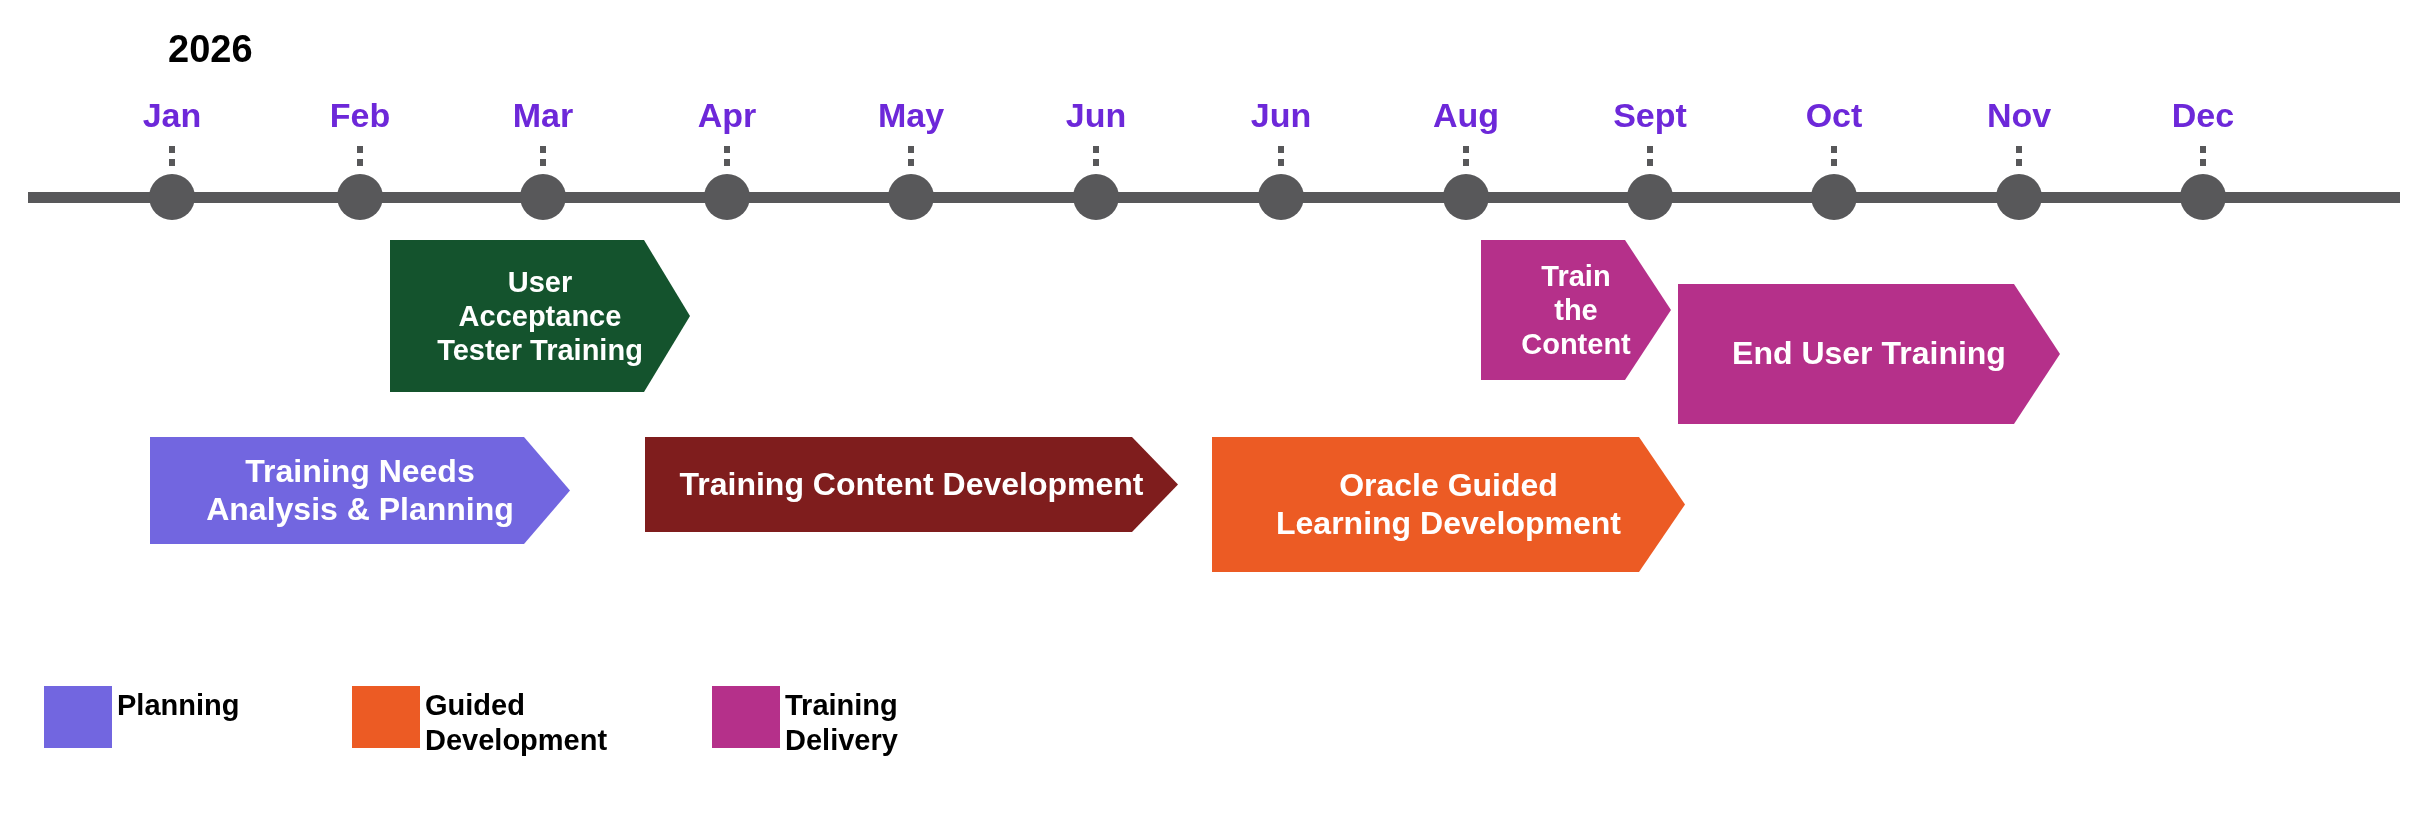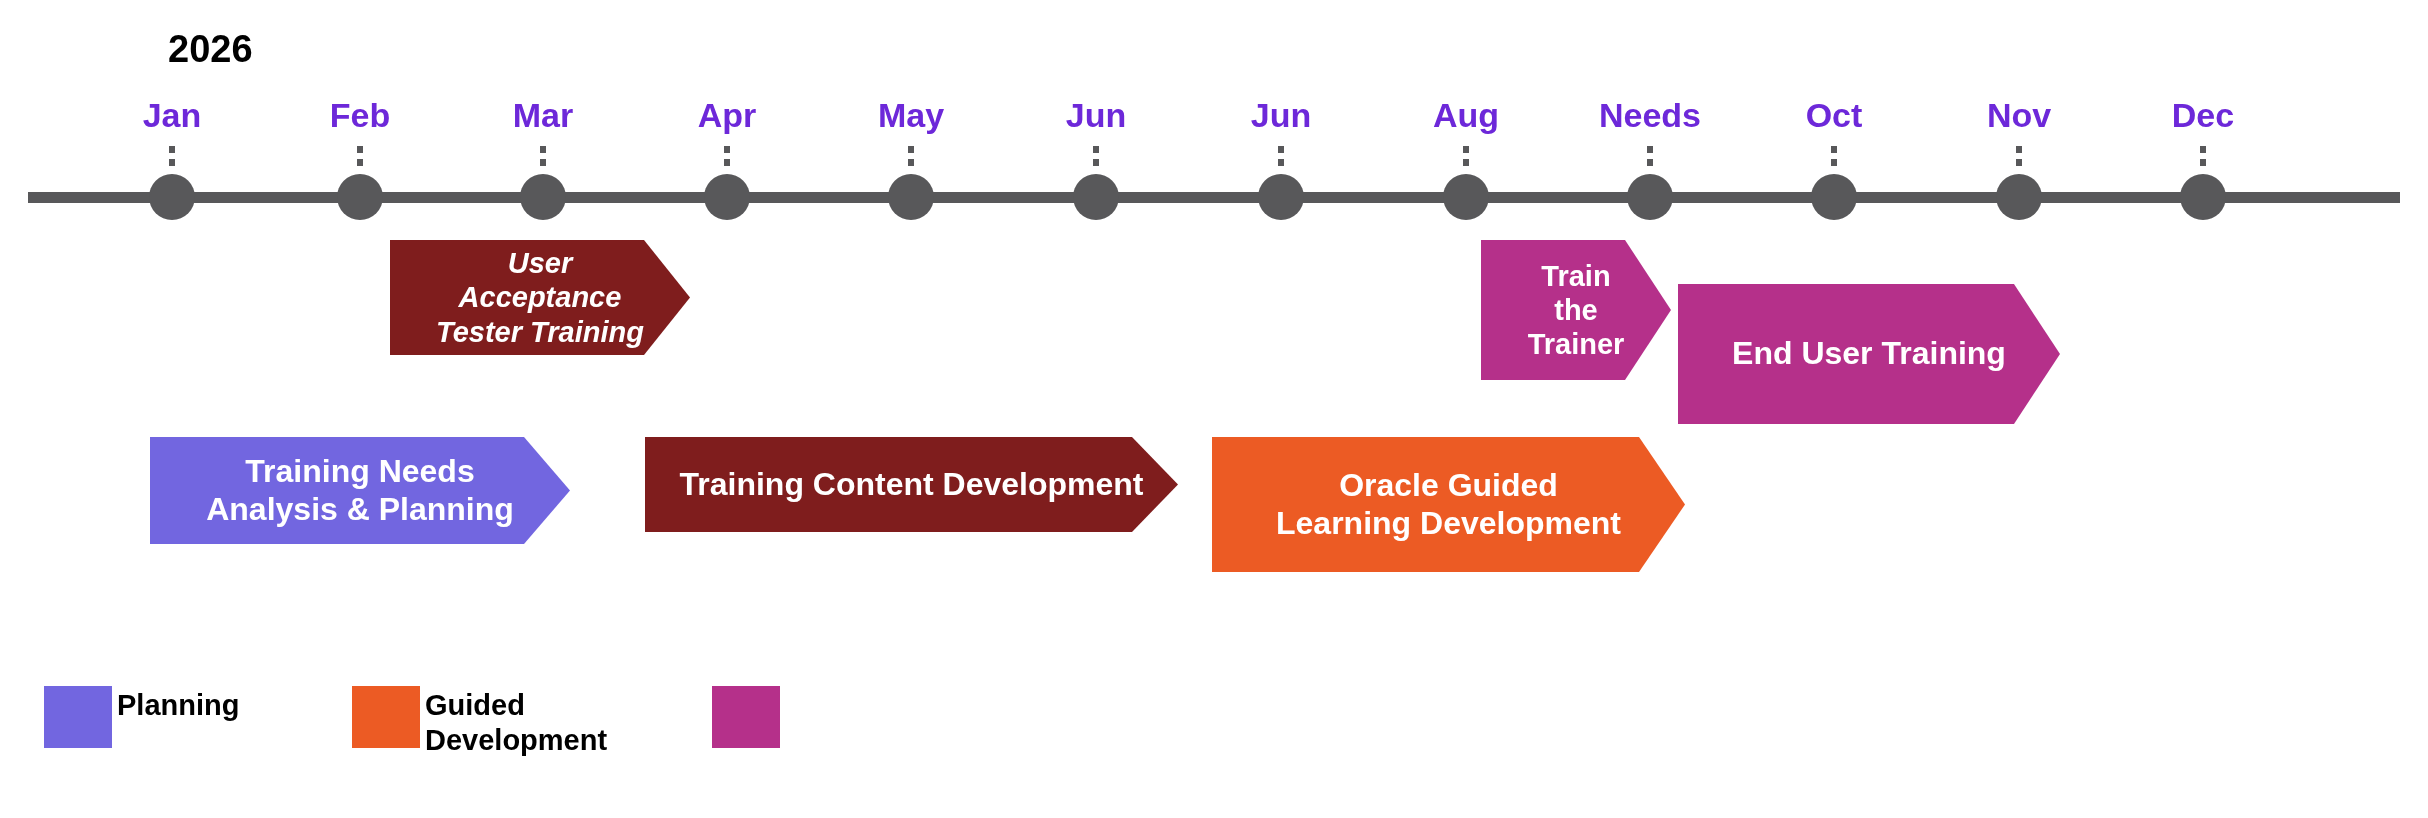--- a/index.html
+++ b/index.html
@@ -143,21 +143,21 @@
       <div class="month-dash two" style="left: 911px; background: rgb(88, 88, 90);"></div>
       <div class="month-name" style="left: 1096px;">Jun</div>
       <div class="month-dash" style="left: 1096px; background: rgb(88, 88, 90);"></div>
       <div class="month-dash two" style="left: 1096px; background: rgb(88, 88, 90);"></div>
       <div class="month-name" style="left: 1281px;">Jun</div>
       <div class="month-dash" style="left: 1281px; background: rgb(88, 88, 90);"></div>
       <div class="month-dash two" style="left: 1281px; background: rgb(88, 88, 90);"></div>
       <div class="month-name" style="left: 1466px;">Aug</div>
       <div class="month-dash" style="left: 1466px; background: rgb(88, 88, 90);"></div>
       <div class="month-dash two" style="left: 1466px; background: rgb(88, 88, 90);"></div>
-      <div class="month-name" style="left: 1650px;">Needs</div>
+      <div class="month-name" style="left: 1650px;">Sept</div>
       <div class="month-dash" style="left: 1650px; background: rgb(88, 88, 90);"></div>
       <div class="month-dash two" style="left: 1650px; background: rgb(88, 88, 90);"></div>
       <div class="month-name" style="left: 1834px;">Oct</div>
       <div class="month-dash" style="left: 1834px; background: rgb(88, 88, 90);"></div>
       <div class="month-dash two" style="left: 1834px; background: rgb(88, 88, 90);"></div>
       <div class="month-name" style="left: 2019px;">Nov</div>
       <div class="month-dash" style="left: 2019px; background: rgb(88, 88, 90);"></div>
       <div class="month-dash two" style="left: 2019px; background: rgb(88, 88, 90);"></div>
       <div class="month-name" style="left: 2203px;">Dec</div>
       <div class="month-dash" style="left: 2203px; background: rgb(88, 88, 90);"></div>
@@ -175,29 +175,29 @@
       <div class="month-dot" style="left: 1096px; background: rgb(88, 88, 90);"></div>
       <div class="month-dot" style="left: 1281px; background: rgb(88, 88, 90);"></div>
       <div class="month-dot" style="left: 1466px; background: rgb(88, 88, 90);"></div>
       <div class="month-dot" style="left: 1650px; background: rgb(88, 88, 90);"></div>
       <div class="month-dot" style="left: 1834px; background: rgb(88, 88, 90);"></div>
       <div class="month-dot" style="left: 2019px; background: rgb(88, 88, 90);"></div>
       <div class="month-dot" style="left: 2203px; background: rgb(88, 88, 90);"></div>
     </div>
 
   <div id="tracks">
-      <div class="bar" style="left: 390px; top: 240px; width: 300px; height: 115px; background: #7f1d1d; font-size: 29px; font-style: italic;">
+      <div class="bar" style="left: 390px; top: 240px; width: 300px; height: 152px; background: #14532d; font-size: 29px;">
         <span class="bar-label">User
 Acceptance
 Tester Training</span>
       </div>
       <div class="bar" style="left: 1481px; top: 240px; width: 190px; height: 140px; background: rgb(181, 48, 138); font-size: 29px;">
         <span class="bar-label">Train
 the
-Trainer</span>
+Content</span>
       </div>
       <div class="bar" style="left: 1678px; top: 240px; width: 382px; height: 140px; background: rgb(181, 48, 138); font-size: 32px; margin-top: 44px;">
         <span class="bar-label">End User Training</span>
       </div>
       <div class="bar" style="left: 150px; top: 437px; width: 420px; height: 107px; background: rgb(114, 102, 224); font-size: 32px;">
         <span class="bar-label">Training Needs
 Analysis &amp; Planning</span>
       </div>
       <div class="bar" style="left: 645px; top: 437px; width: 533px; height: 95px; background: #7f1d1d; font-size: 32px;">
         <span class="bar-label">Training Content Development</span>
@@ -213,16 +213,18 @@
         <div class="legend-swatch" style="background: rgb(114, 102, 224);"></div>
         <div class="legend-text">Planning</div>
       </div>
       <div class="legend-item" style="position: absolute; left: 308px; top: 0px;">
         <div class="legend-swatch" style="background: rgb(236, 91, 36);"></div>
         <div class="legend-text">Guided
 Development</div>
       </div>
       <div class="legend-item" style="position: absolute; left: 668px; top: 0px;">
         <div class="legend-swatch" style="background: rgb(181, 48, 138);"></div>
+        <div class="legend-text">Training
+Delivery</div>
       </div>
     </div>
 
 </div>
 
 </body></html>

